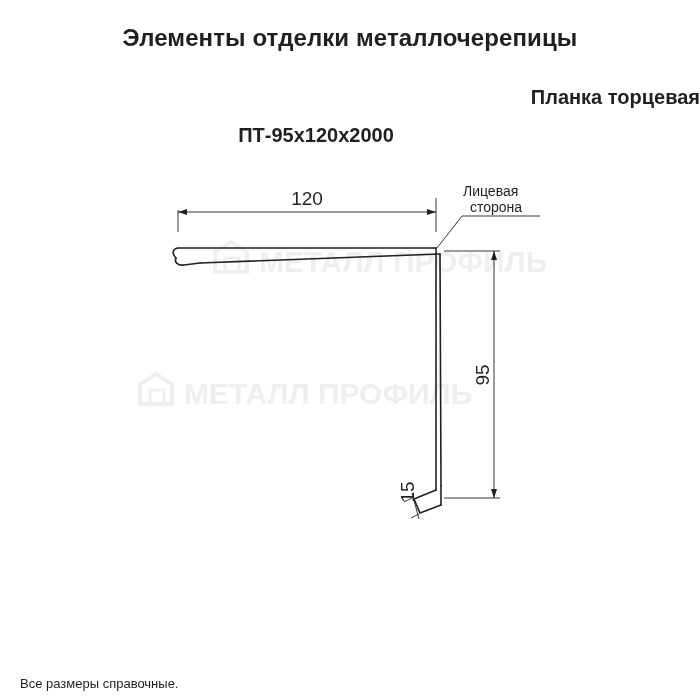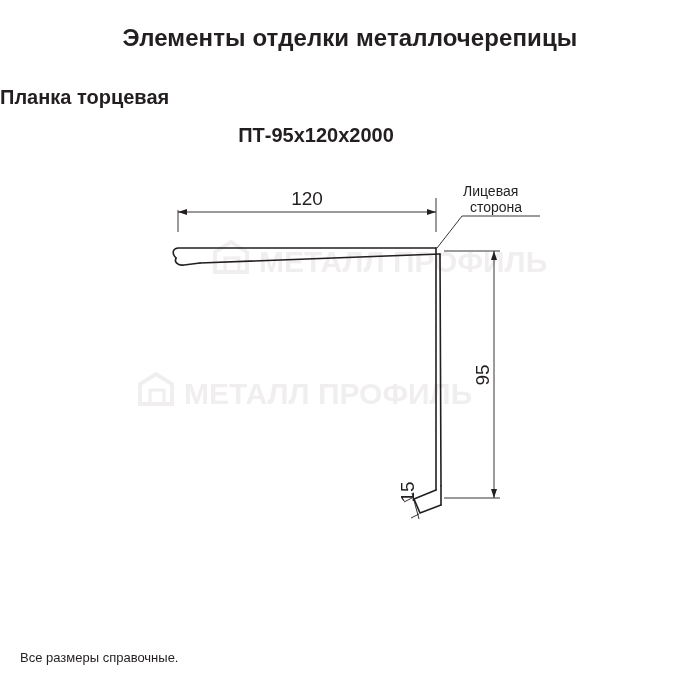--- a/index.html
+++ b/index.html
@@ -27,21 +27,21 @@
     text-align: center;
     font-size: 24px;
     font-weight: bold;
     letter-spacing: 0.1px;
   }
   .subtitle {
     position: absolute;
     top: 86px;
     left: 0;
     width: 700px;
-    text-align: left;
+    text-align: right;
     font-size: 20px;
     font-weight: bold;
   }
   .code {
     position: absolute;
     top: 124px;
     left: 0;
     width: 632px;
     text-align: center;
     font-size: 20px;
@@ -64,21 +64,21 @@
     font-weight: bold;
     font-size: 30px;
     fill: #e3dfe0;
   }
   .footnote {
     position: absolute;
     left: 20px;
     font-size: 13px;
     color: #231f20;
   }
-  .footnote.l1 { top: 650px; }
+  .footnote.l1 { top: 676px; }
   .footnote.l2 { top: 670px; }
   .dim-label {
     font-family: "Liberation Sans", sans-serif;
     font-size: 19px;
     fill: #231f20;
   }
   .side-label {
     font-family: "Liberation Sans", sans-serif;
     font-size: 14px;
     fill: #231f20;

